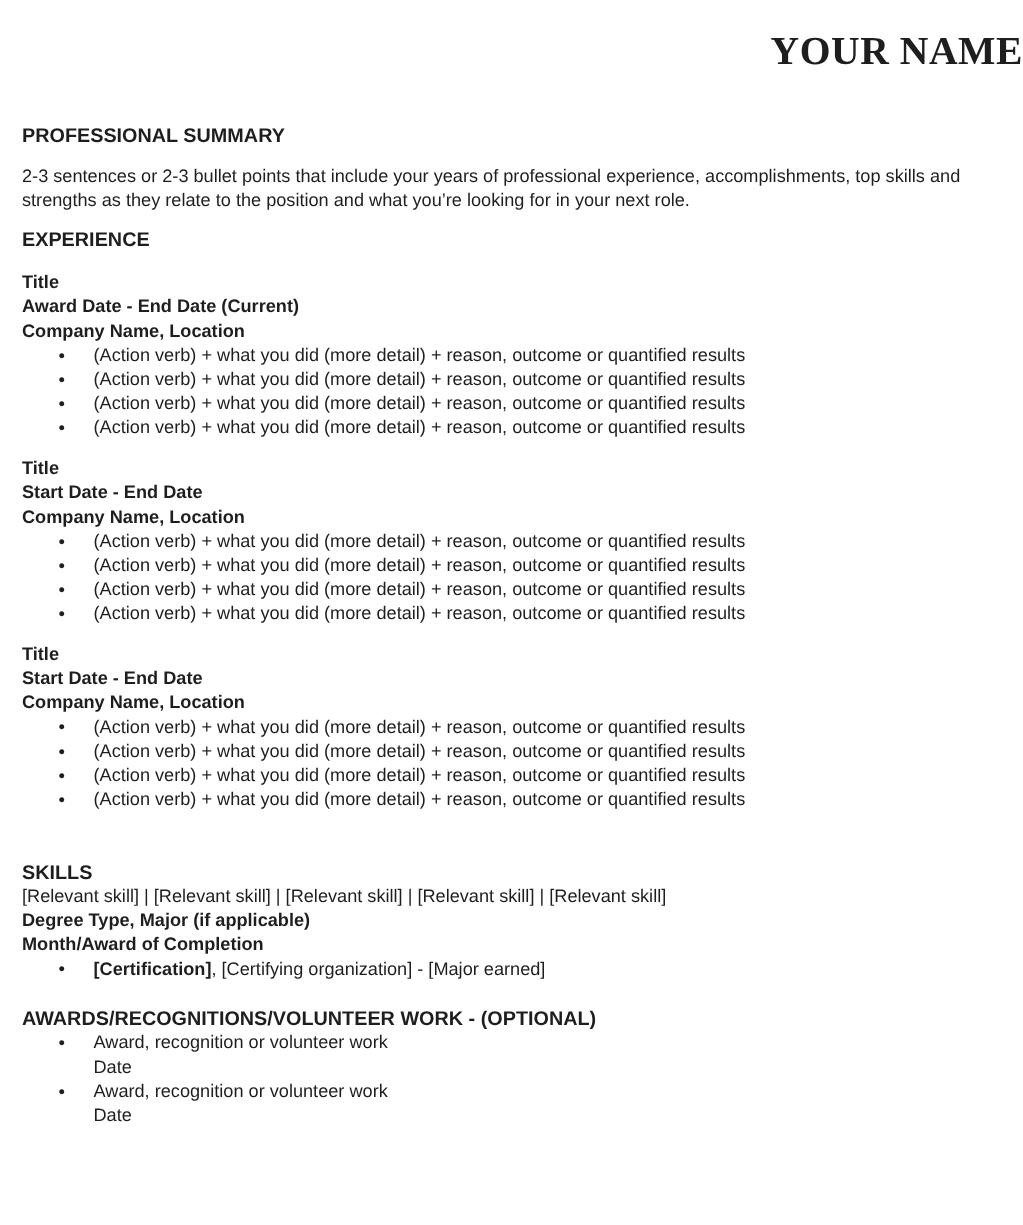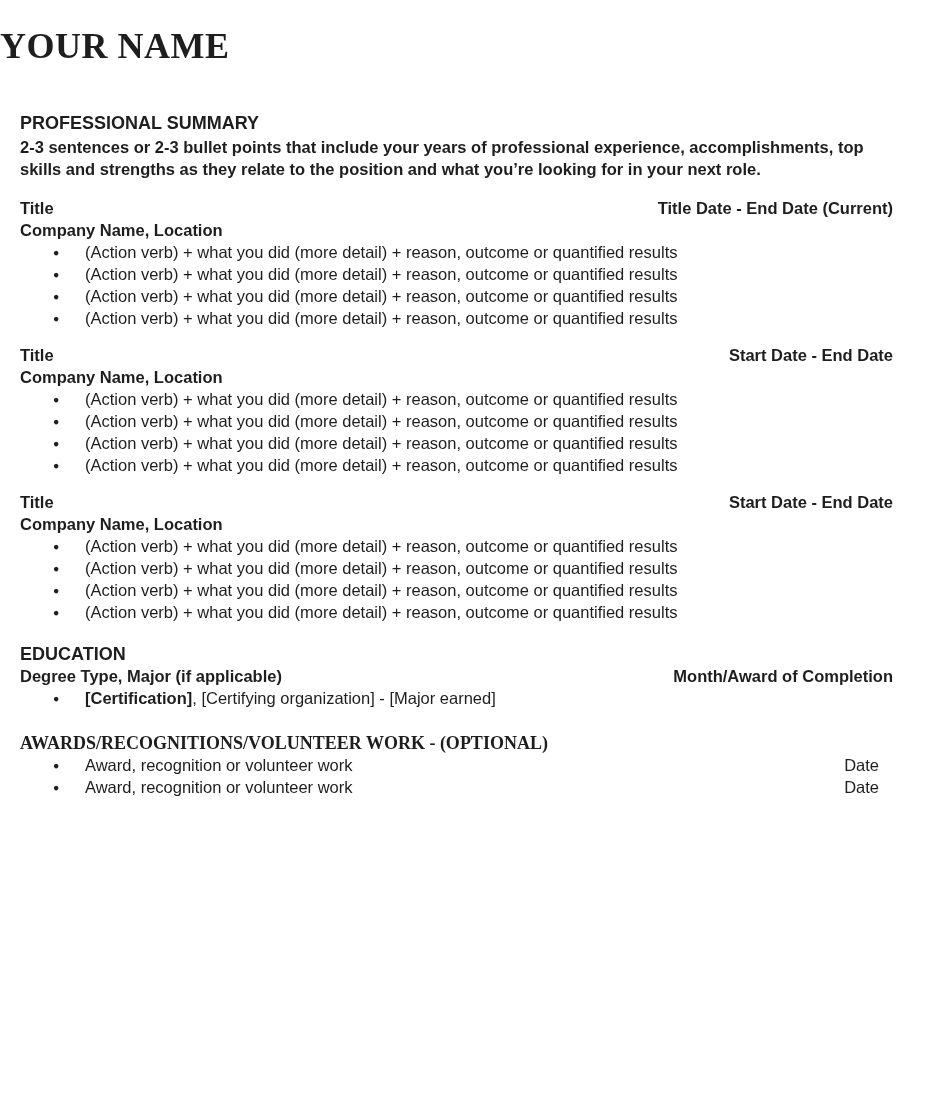--- a/index.html
+++ b/index.html
@@ -10,53 +10,54 @@
     color: #1e1e1e;
     font-family: "Liberation Sans", sans-serif;
     font-size: 16.5px;
     line-height: 22px;
     overflow: hidden;
     -webkit-font-smoothing: antialiased;
   }
   .page { padding-top: 24px; }
 
   
-  .resume-header { text-align: left; }
+  .resume-header { text-align: right; }
   .resume-name {
     font-family: "Liberation Serif", serif;
     font-weight: 700;
     font-size: 36px;
     line-height: 44px;
     letter-spacing: 0.5px;
   }
   .contact-line { font-size: 17.5px; line-height: 22px; }
 
   
   .sec { margin-left: 20px; margin-right: 37px; }
   .sec-heading {
     font-weight: 700;
     font-size: 18px;
     line-height: 22px;
   }
   .mt-summary  { margin-top: 44px; }
-  .mt-body     { margin-top: 2px; font-weight: bold; }
+  .mt-body     { margin-top: 15px; }
   .mt-exp      { margin-top: 14px; }
   .mt-entry1   { margin-top: 17px; }
   .entry       { margin-bottom: 15px; }
   .mt-skills   { margin-top: 44px; }
   .mt-edu      { margin-top: 20px; }
   .mt-cert     { margin-top: 23px; }
-  .mt-awards   { margin-top: 23px; font-family: Liberation Serif, serif; }
+  .mt-awards   { margin-top: 23px; }
 
   p { margin: 0; }
 
   .row-split {
     display: flex;
     justify-content: space-between;
     align-items: baseline;
+    flex-direction: column;
   }
   .bold { font-weight: 700; }
 
   
   ul.blist { list-style: none; margin: 0; padding: 0; }
   ul.blist > li {
     position: relative;
     padding-left: 65px;
     line-height: 22px;
   }
@@ -77,25 +78,26 @@
   <header class="resume-header">
     <div class="resume-name">YOUR NAME</div>
   </header>
 
   <section class="sec">
     <div class="sec-heading mt-summary">PROFESSIONAL SUMMARY</div>
     <p class="mt-body">2-3 sentences or 2-3 bullet points that include your years of professional experience, accomplishments, top skills and strengths as they relate to the position and what you’re looking for in your next role.</p>
   </section>
 
   <section class="sec">
+    <div class="sec-heading mt-exp">EXPERIENCE</div>
 
     <div class="entry mt-entry1">
       <div class="row-split">
         <span class="bold">Title</span>
-        <span class="bold">Title Date - End Date (Current)</span>
+        <span class="bold">Award Date - End Date (Current)</span>
       </div>
       <div class="bold">Company Name, Location</div>
       <ul class="blist">
         <li><span class="bullet-dot">●</span><span>(Action verb) + what you did (more detail) + reason, outcome or quantified results</span></li>
         <li><span class="bullet-dot">●</span><span>(Action verb) + what you did (more detail) + reason, outcome or quantified results</span></li>
         <li><span class="bullet-dot">●</span><span>(Action verb) + what you did (more detail) + reason, outcome or quantified results</span></li>
         <li><span class="bullet-dot">●</span><span>(Action verb) + what you did (more detail) + reason, outcome or quantified results</span></li>
       </ul>
     </div>
 
@@ -121,23 +123,26 @@
       <div class="bold">Company Name, Location</div>
       <ul class="blist">
         <li><span class="bullet-dot">●</span><span>(Action verb) + what you did (more detail) + reason, outcome or quantified results</span></li>
         <li><span class="bullet-dot">●</span><span>(Action verb) + what you did (more detail) + reason, outcome or quantified results</span></li>
         <li><span class="bullet-dot">●</span><span>(Action verb) + what you did (more detail) + reason, outcome or quantified results</span></li>
         <li><span class="bullet-dot">●</span><span>(Action verb) + what you did (more detail) + reason, outcome or quantified results</span></li>
       </ul>
     </div>
   </section>
 
+  <section class="sec">
+    <div class="sec-heading mt-skills">SKILLS</div>
+    <p>[Relevant skill] | [Relevant skill] | [Relevant skill] | [Relevant skill] | [Relevant skill]</p>
+  </section>
 
   <section class="sec">
-    <div class="sec-heading mt-edu">EDUCATION</div>
     <div class="row-split">
       <span class="bold">Degree Type, Major (if applicable)</span>
       <span class="bold">Month/Award of Completion</span>
     </div>
   </section>
 
   <section class="sec">
     <ul class="blist">
       <li><span class="bullet-dot">●</span><span class="bold">[Certification]</span><span>, [Certifying organization] - [Major earned]</span></li>
     </ul>

